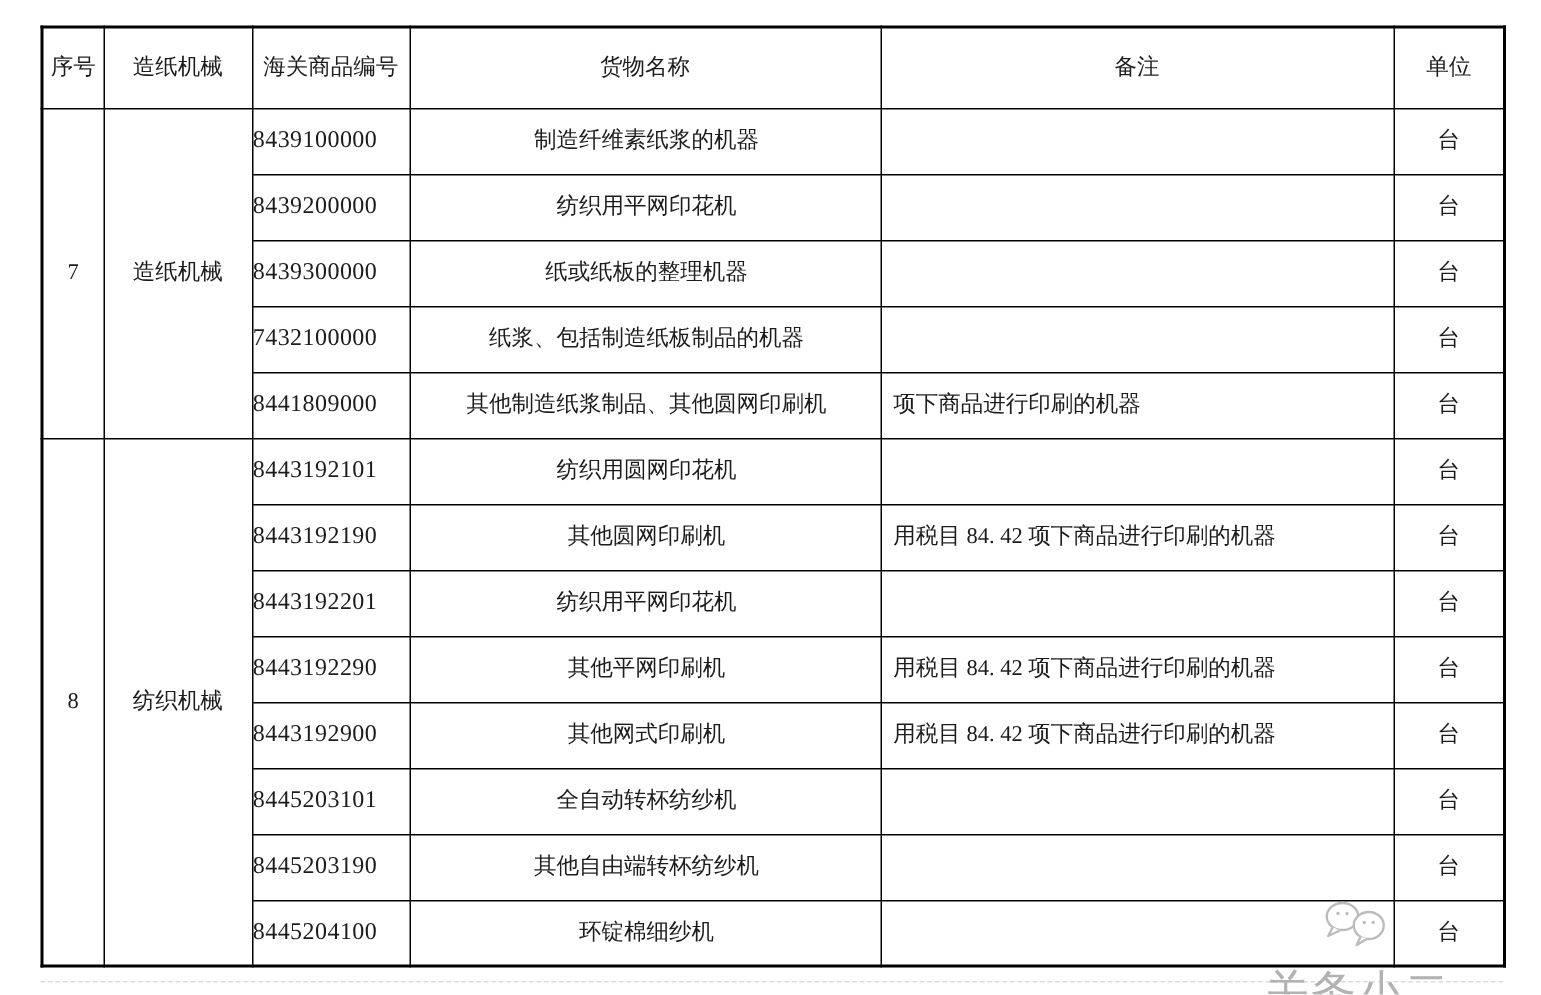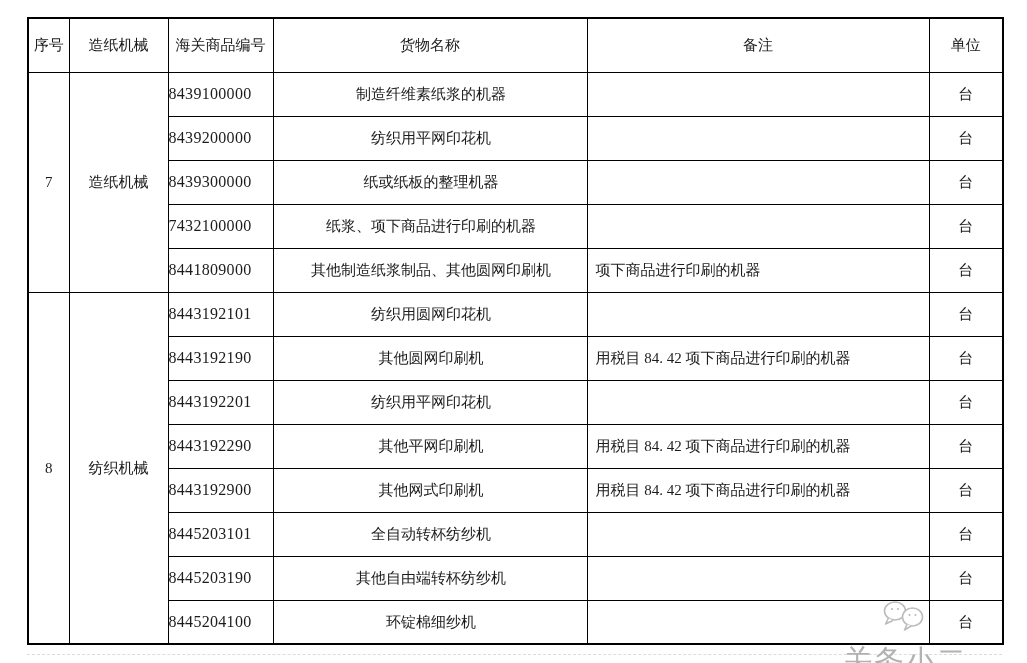--- a/index.html
+++ b/index.html
@@ -120,21 +120,21 @@
         <td class="cell-unit">台</td>
       </tr>
       <tr>
         <td class="cell-code">8439300000</td>
         <td class="cell-name">纸或纸板的整理机器</td>
         <td class="cell-remark"></td>
         <td class="cell-unit">台</td>
       </tr>
       <tr>
         <td class="cell-code">7432100000</td>
-        <td class="cell-name">纸浆、项下商品进行印刷的机器</td>
+        <td class="cell-name">纸浆、包括制造纸板制品的机器</td>
         <td class="cell-remark"></td>
         <td class="cell-unit">台</td>
       </tr>
       <tr>
         <td class="cell-code">8441809000</td>
         <td class="cell-name">其他制造纸浆制品、其他圆网印刷机</td>
         <td class="cell-remark">项下商品进行印刷的机器</td>
         <td class="cell-unit">台</td>
       </tr>
       <tr>

